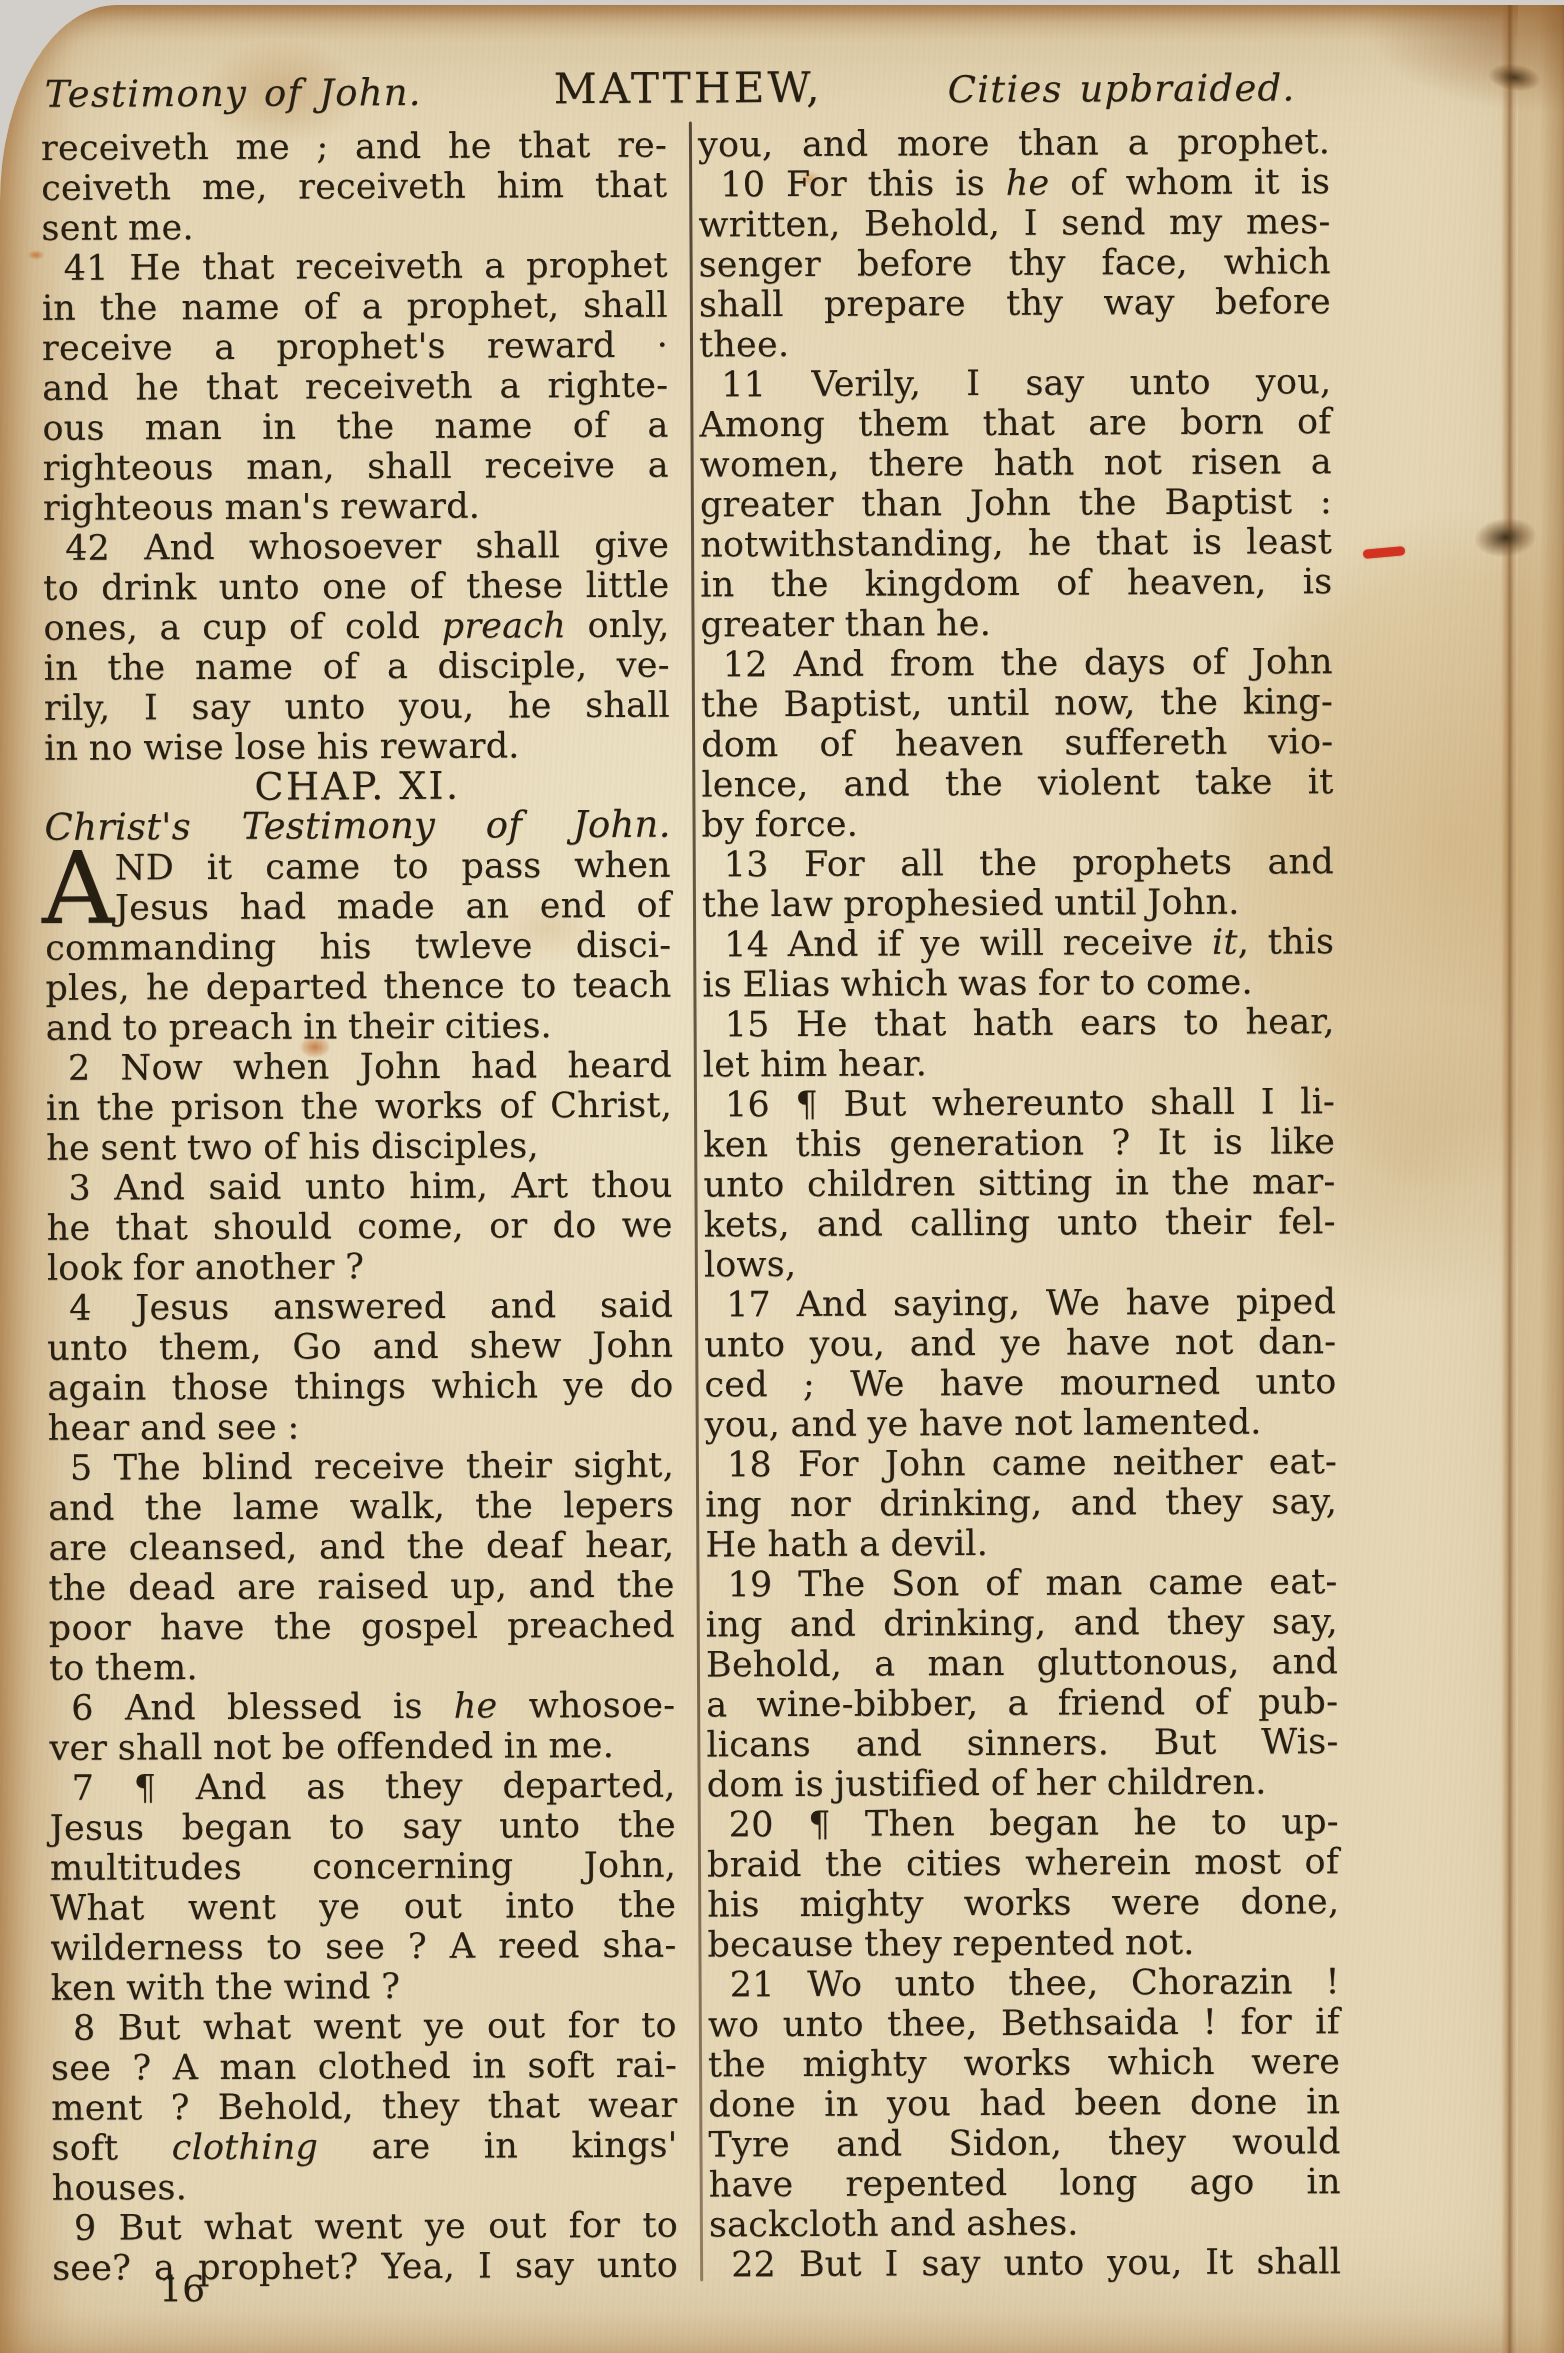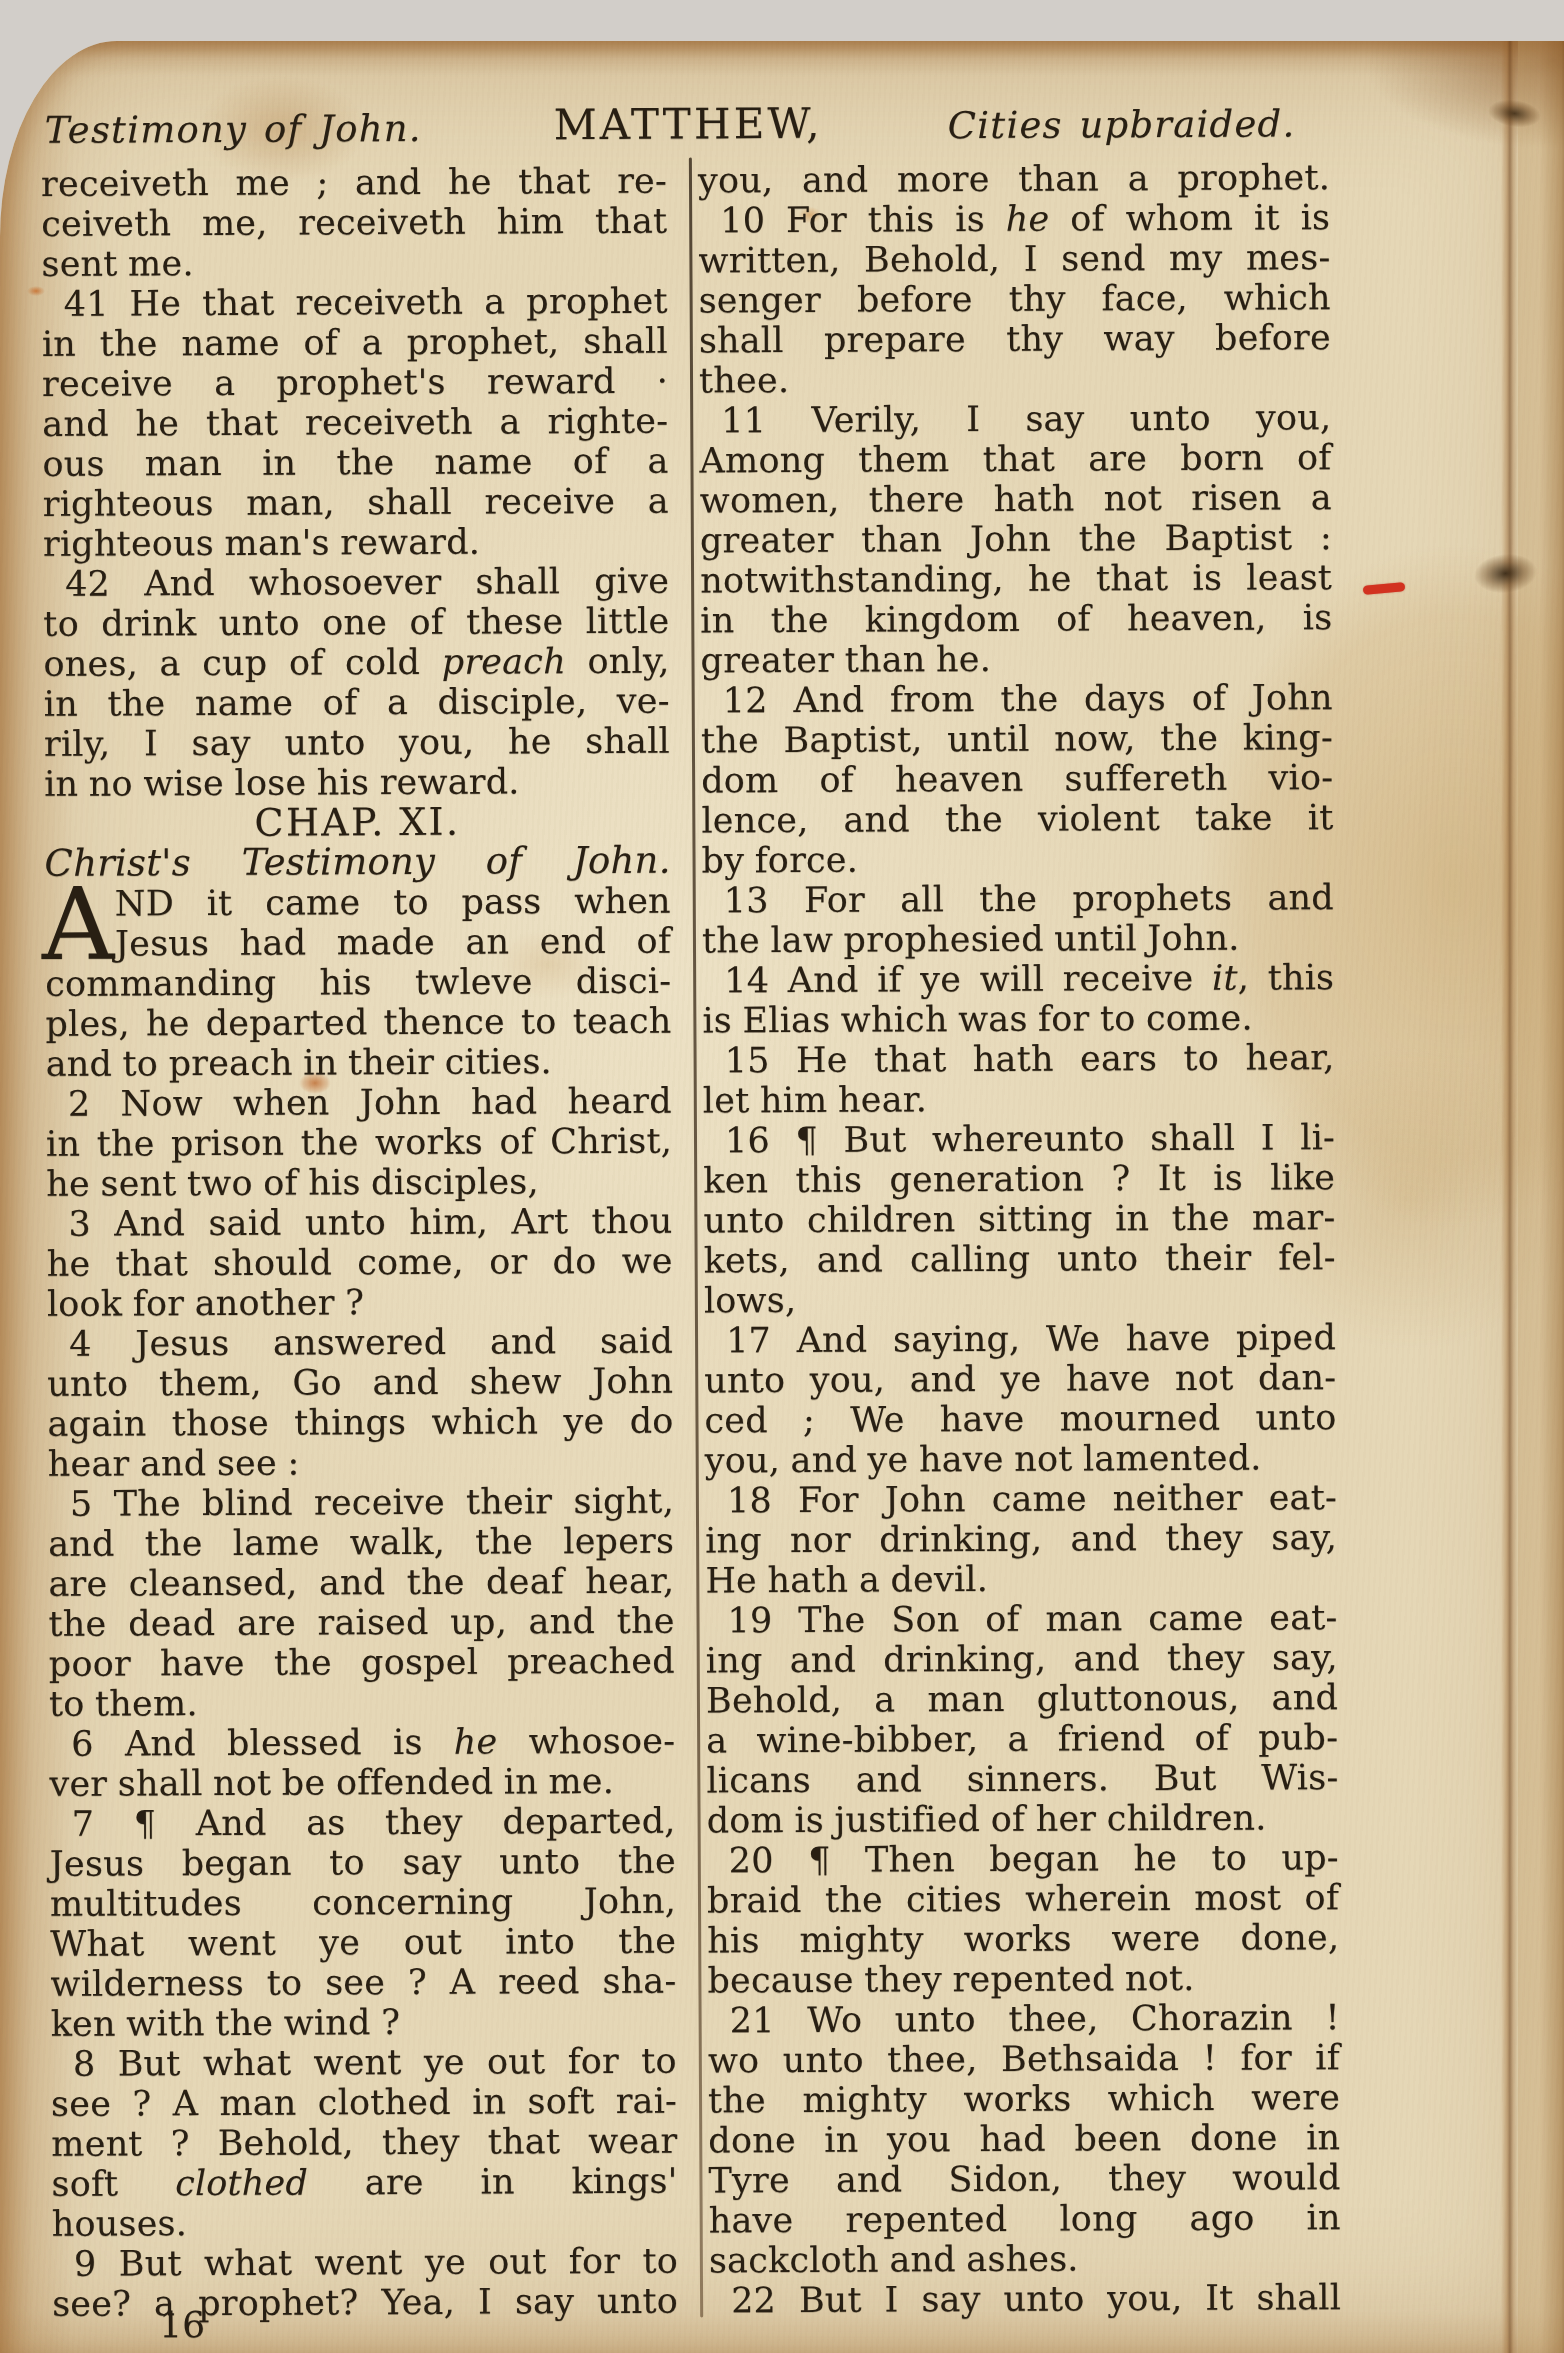--- a/index.html
+++ b/index.html
@@ -22,21 +22,20 @@
       radial-gradient(70px 47px at 548px 923px, rgba(190,150,90,.22), rgba(0,0,0,0) 75%),
       radial-gradient(20.3px 14px at 315px 1042px, rgba(186,92,30,.70), rgba(186,92,30,.20) 60%, rgba(0,0,0,0) 78%),
       radial-gradient(15.6px 11px at 810px 174px, rgba(200,120,40,.45), rgba(0,0,0,0) 75%),
       radial-gradient(11px 6.3px at 36px 250px, rgba(205,100,30,.75), rgba(0,0,0,0) 80%),
       radial-gradient(235px 110px at 1553px 19.6px, rgba(125,70,25,.55), rgba(0,0,0,0) 80%),
       linear-gradient(to bottom, rgba(146,88,32,.50), rgba(146,88,32,.12) 17px, rgba(0,0,0,0) 36px),
       linear-gradient(to right, rgba(170,115,55,.45), rgba(170,115,55,.15) 33px, rgba(0,0,0,0) 74px),
       linear-gradient(to left, rgba(175,125,60,.25), rgba(0,0,0,0) 47px),
       linear-gradient(to top, rgba(160,110,50,.18), rgba(0,0,0,0) 43px),
       radial-gradient(704px 939px at 42% 40%, rgba(253,247,230,.32), rgba(0,0,0,0) 75%);
-    margin-top: 36px;
   }
   
   .crease{
     position:absolute;left:1501px;top:0;bottom:0;width:17px;
     background:linear-gradient(to right, rgba(0,0,0,0), rgba(150,95,40,.38) 35%, rgba(104,60,22,.55) 52%, rgba(150,100,50,.30) 72%, rgba(0,0,0,0));
   }
   .edge-strip{
     position:absolute;left:1518px;right:0;top:0;bottom:0;
     background:linear-gradient(to right, rgba(190,155,100,.30), rgba(222,198,150,.15) 45%, rgba(150,110,60,.28) 92%, rgba(110,70,30,.35));
   }
@@ -175,21 +174,21 @@
           <div class="line just">Jesus began to say unto the</div>
           <div class="line just">multitudes concerning John,</div>
           <div class="line just">What went ye out into the</div>
           <div class="line just">wilderness to see ? A reed sha-</div>
           <div class="line flush">ken with the wind ?</div>
         </div>
         <div class="para verse">
           <div class="line just indent">8 But what went ye out for to</div>
           <div class="line just">see ? A man clothed in soft rai-</div>
           <div class="line just">ment ? Behold, they that wear</div>
-          <div class="line just">soft <i>clothed</i> are in kings'</div>
+          <div class="line just">soft <i>clothing</i> are in kings'</div>
           <div class="line flush">houses.</div>
         </div>
         <div class="para verse">
           <div class="line just indent">9 But what went ye out for to</div>
           <div class="line just">see? a prophet? Yea, I say unto</div>
         </div>
       </div>
     <div class="col col-right" id="col-right">
         <div class="para cont">
           <div class="line just">you, and more than a prophet.</div>

